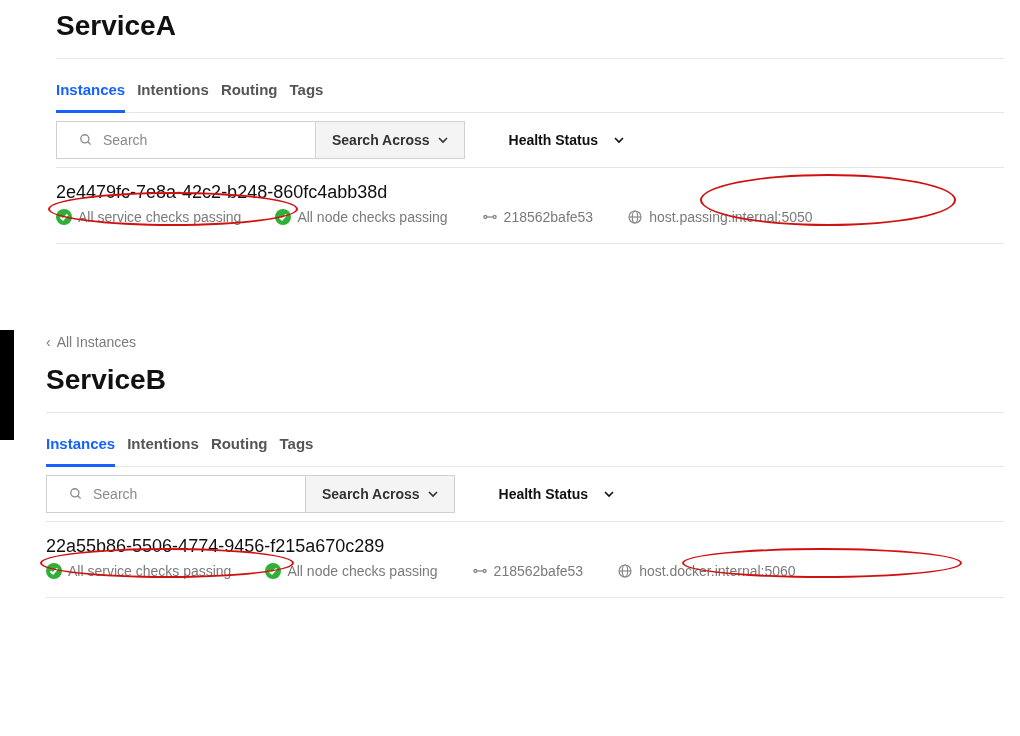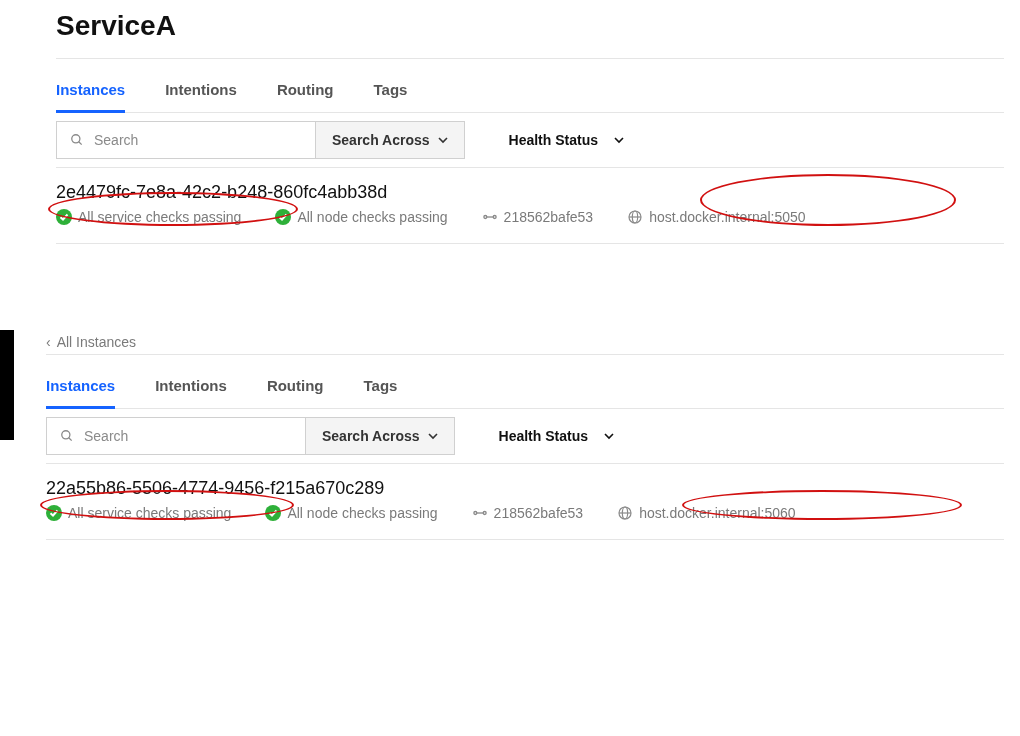--- a/index.html
+++ b/index.html
@@ -36,21 +36,21 @@
   h1 {
     font-size: 28px;
     font-weight: 700;
     margin: 10px 0 16px 0;
     color: #111;
   }
   .hr-top { border: none; border-top: 1px solid #e5e5e5; margin: 0 0 12px 0; }
 
   .tabs {
     display: flex;
-    gap: 40px;
+    gap: 12px;
     border-bottom: 1px solid #e5e5e5;
     margin-bottom: 0;
   }
   .tab {
     font-size: 15px;
     font-weight: 600;
     color: #555;
     padding: 10px 0 14px 0;
     cursor: pointer;
     position: relative;
@@ -72,21 +72,21 @@
     gap: 0;
     padding: 8px 0;
     border-bottom: 1px solid #e5e5e5;
   }
   .search-wrap {
     display: flex;
     align-items: center;
     border: 1px solid #d0d0d0;
     height: 38px;
     width: 260px;
-    padding: 0 13px;
+    padding: 0 22px;
     background: #fff;
   }
   .search-wrap input {
     border: none;
     outline: none;
     font-size: 14px;
     color: #333;
     flex: 1;
     background: transparent;
   }
@@ -234,36 +234,37 @@
             <line x1="7.2" y1="12" x2="16.8" y2="12"></line>
           </svg>
         <span>218562bafe53</span>
       </span>
       <span class="meta-item">
         <svg class="globe-icon" viewBox="0 0 24 24" fill="none" stroke="#8a8a8a" stroke-width="1.8">
             <circle cx="12" cy="12" r="9"></circle>
             <ellipse cx="12" cy="12" rx="4" ry="9"></ellipse>
             <line x1="3" y1="12" x2="21" y2="12"></line>
           </svg>
-        <span>host.docker.internal:5050</span>
+        <span>host.passing.internal:5050</span>
       </span>
     </div>
 
     <div class="annot" style="left:-8px; top:24px; width:250px; height:34px;"></div>
     <div class="annot" style="left:644px; top:6px; width:256px; height:52px;"></div>
   </div>
 </div>
 
 <div class="panel-b-wrap">
   <div class="panel-b-bar"></div>
   <div class="panel-b rel">
     <div class="back-link">
       <span class="chev">‹</span>
       <span>All Instances</span>
     </div>
+    <h1>ServiceB</h1>
     <hr class="hr-top">
 
     <div class="tabs">
       <div class="tab active">Instances</div>
       <div class="tab">Intentions</div>
       <div class="tab">Routing</div>
       <div class="tab">Tags</div>
     </div>
 
     <div class="toolbar">

